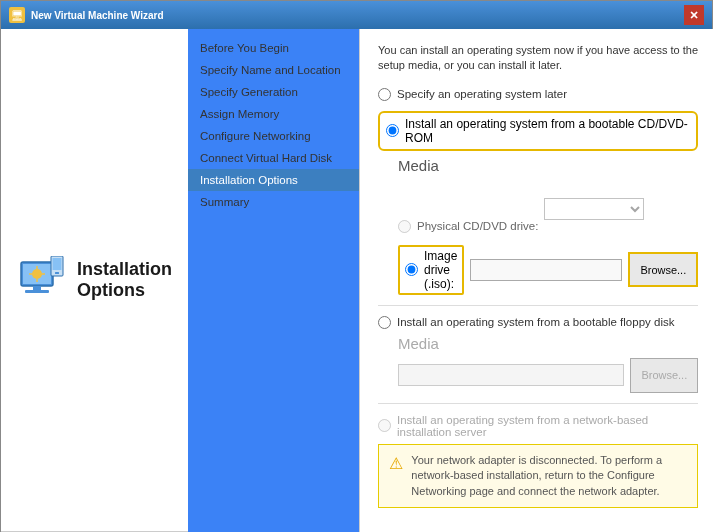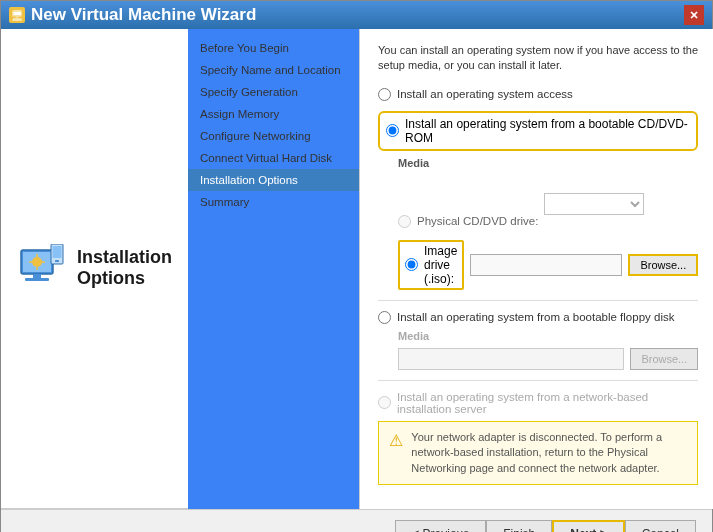--- a/index.html
+++ b/index.html
@@ -36,21 +36,21 @@
       height: 16px;
       background: #f0c040;
       border-radius: 2px;
       display: flex;
       align-items: center;
       justify-content: center;
       font-size: 10px;
     }
 
     .title-text {
-      font-size: 17px;
+      font-size: 10px;
       font-weight: 600;
     }
 
     .close-btn {
       width: 20px;
       height: 20px;
       background: #c0392b;
       color: white;
       border: none;
       cursor: pointer;
@@ -146,22 +146,22 @@
       gap: 6px;
       margin-bottom: 6px;
     }
 
     .section-media {
       margin-left: 20px;
       margin-bottom: 8px;
     }
 
     .media-label {
-      font-size: 11px;
-      font-weight: 700;
+      font-size: 15px;
+      font-weight: 400;
       color: #555;
       margin-bottom: 6px;
     }
 
     .field-row {
       display: flex;
       align-items: center;
       gap: 6px;
       margin-bottom: 6px;
     }
@@ -182,21 +182,21 @@
       color: #333;
       background: #f9f9f9;
     }
 
     .field-row input[type="text"]:disabled {
       background: #f0f0f0;
       color: #999;
     }
 
     .browse-btn {
-      height: 22px;
+      height: 35px;
       padding: 0 10px;
       border: 1px solid #aaa;
       background: #e8e8e8;
       font-size: 11px;
       cursor: pointer;
     }
 
     .browse-btn.highlighted {
       border: 2px solid #e6b800;
     }
@@ -334,21 +334,21 @@
         <div class="sidebar-item active">Installation Options</div>
         <div class="sidebar-item">Summary</div>
       </div>
 
       <div class="main">
         <p class="intro-text">You can install an operating system now if you have access to the setup media, or you can install it later.</p>
 
         <div class="radio-group">
           <label class="radio-label">
             <input type="radio" name="install-option" style="">
-            <span>Install an operating system access</span>
+            <span>Specify an operating system later</span>
           </label>
         </div>
 
         <div style="margin-bottom: 6px;">
           <div class="highlighted-radio">
             <input type="radio" name="install-option" checked="" style="">
             <span>Install an operating system from a bootable CD/DVD-ROM</span>
           </div>
           <div class="section-media">
             <div class="media-label">Media</div>
@@ -392,21 +392,21 @@
 
         <hr class="divider-line">
 
         <div class="radio-group">
           <label class="radio-label disabled-text">
             <input type="radio" name="install-option" disabled="" style="">
             <span>Install an operating system from a network-based installation server</span>
           </label>
           <div class="warning-box">
             <span class="warning-icon">⚠</span>
-            <span>Your network adapter is disconnected. To perform a network-based installation, return to the Physical Networking page and connect the network adapter.</span>
+            <span>Your network adapter is disconnected. To perform a network-based installation, return to the Configure Networking page and connect the network adapter.</span>
           </div>
         </div>
       </div>
     </div>
   </div>
 
   <div class="footer">
     <button class="footer-btn">&lt; Previous</button>
     <button class="footer-btn">Finish</button>
     <button class="footer-btn highlighted">Next &gt;</button>

